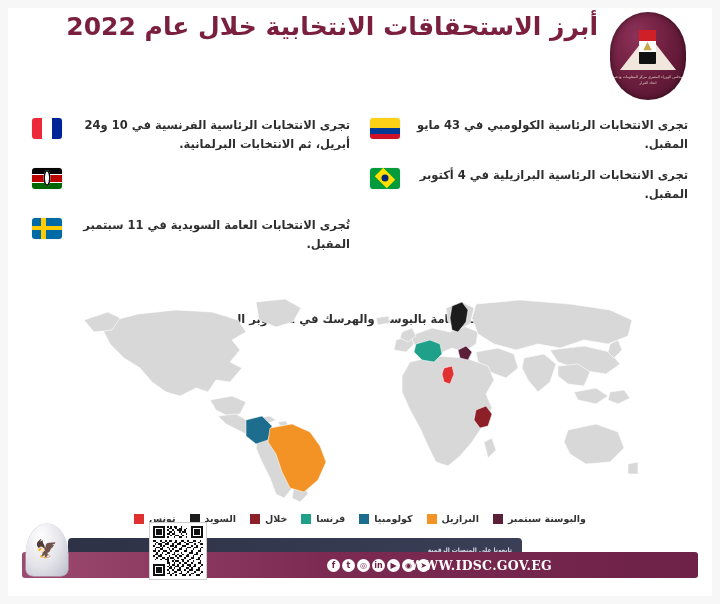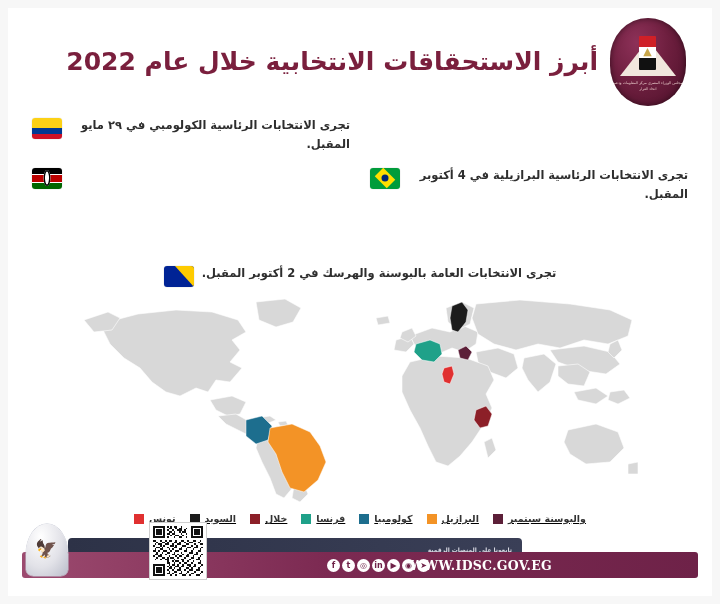--- a/index.html
+++ b/index.html
@@ -19,21 +19,21 @@
     position:relative;
     width:704px; height:588px;
     background:#ffffff;
     overflow:hidden;
   }
 
   
   .header{
     position:absolute; top:4px; right:0; left:0;
     height:100px;
-    display:flex; flex-direction:row-reverse; align-items:center;
+    display:flex; flex-direction:row-reverse; align-items:flex-start;
     padding:0 26px;
   }
   .title{
     flex:1;
     text-align:right;
     font-size:25px;
     font-weight:bold;
     color:#7a1f3d;
     letter-spacing:0px;
     padding-right:6px;
@@ -183,21 +183,21 @@
 
   
   .legend{
     position:absolute;
     top:505px; left:0; right:0;
     display:flex; flex-direction:row-reverse;
     justify-content:center; align-items:center;
     gap:14px;
     padding:0 40px;
   }
-  .legend-item{ display:flex; flex-direction:row-reverse; align-items:center; gap:5px;text-decoration:underline; }
+  .legend-item{ display:flex; flex-direction:row-reverse; align-items:center; gap:5px; }
   .legend-swatch{ width:10px; height:10px; flex:0 0 auto; }
   .legend-label{ font-size:9.5px; color:#333; font-weight:600; white-space:nowrap; }
 
   
   .source{
     position:absolute;
     top:531px; right:0; left:0;
     text-align:center;
     padding-right:120px;
     font-size:11px;
@@ -279,36 +279,44 @@
       <div class="eagle">▲</div>
       <div class="logotext">مجلس الوزراء المصرى
 مركز المعلومات ودعم اتخاذ القرار</div>
     </div>
   </div>
 
   <div class="rows">
 
     <div class="row-pair">
       <div class="item">
+        <div class="flag f-france"></div>
+        <div class="txt">تجرى الانتخابات الرئاسية الفرنسية في 10 و24 أبريل، ثم الانتخابات البرلمانية.</div>
+      </div>
+      <div class="item">
         <div class="flag f-colombia"></div>
-        <div class="txt">تجرى الانتخابات الرئاسية الكولومبي في ٢٩ مايو المقبل.</div>
+        <div class="txt">تجرى الانتخابات الرئاسية الكولومبي في 43 مايو المقبل.</div>
       </div>
     </div>
 
     <div class="row-pair">
       <div class="item">
         <div class="flag f-kenya"></div>
       </div>
       <div class="item">
         <div class="flag f-brazil"></div>
         <div class="txt">تجرى الانتخابات الرئاسية البرازيلية في 4 أكتوبر المقبل.</div>
       </div>
     </div>
 
     <div class="row-pair">
+      <div class="item">
+        <div class="flag f-sweden"></div>
+        <div class="txt">تُجرى الانتخابات العامة السويدية في 11 سبتمبر المقبل.</div>
+      </div>
     </div>
 
     <div class="row-single">
       <div class="item single">
         <div class="flag f-bosnia"></div>
         <div class="txt">تجرى الانتخابات العامة بالبوسنة والهرسك في 2 أكتوبر المقبل.</div>
       </div>
     </div>
 
   </div>

